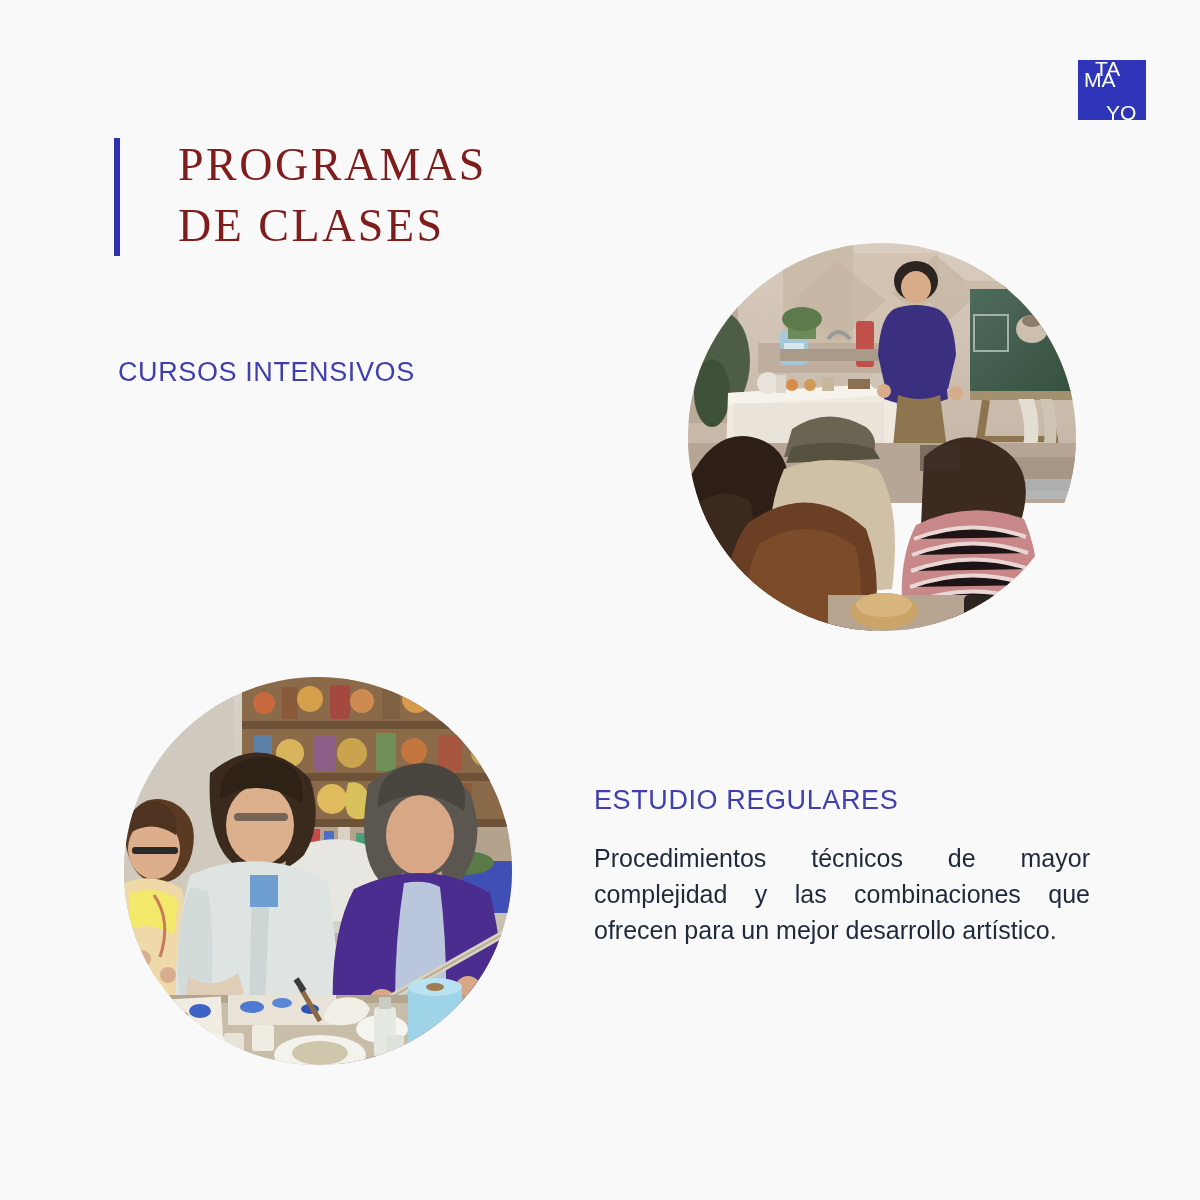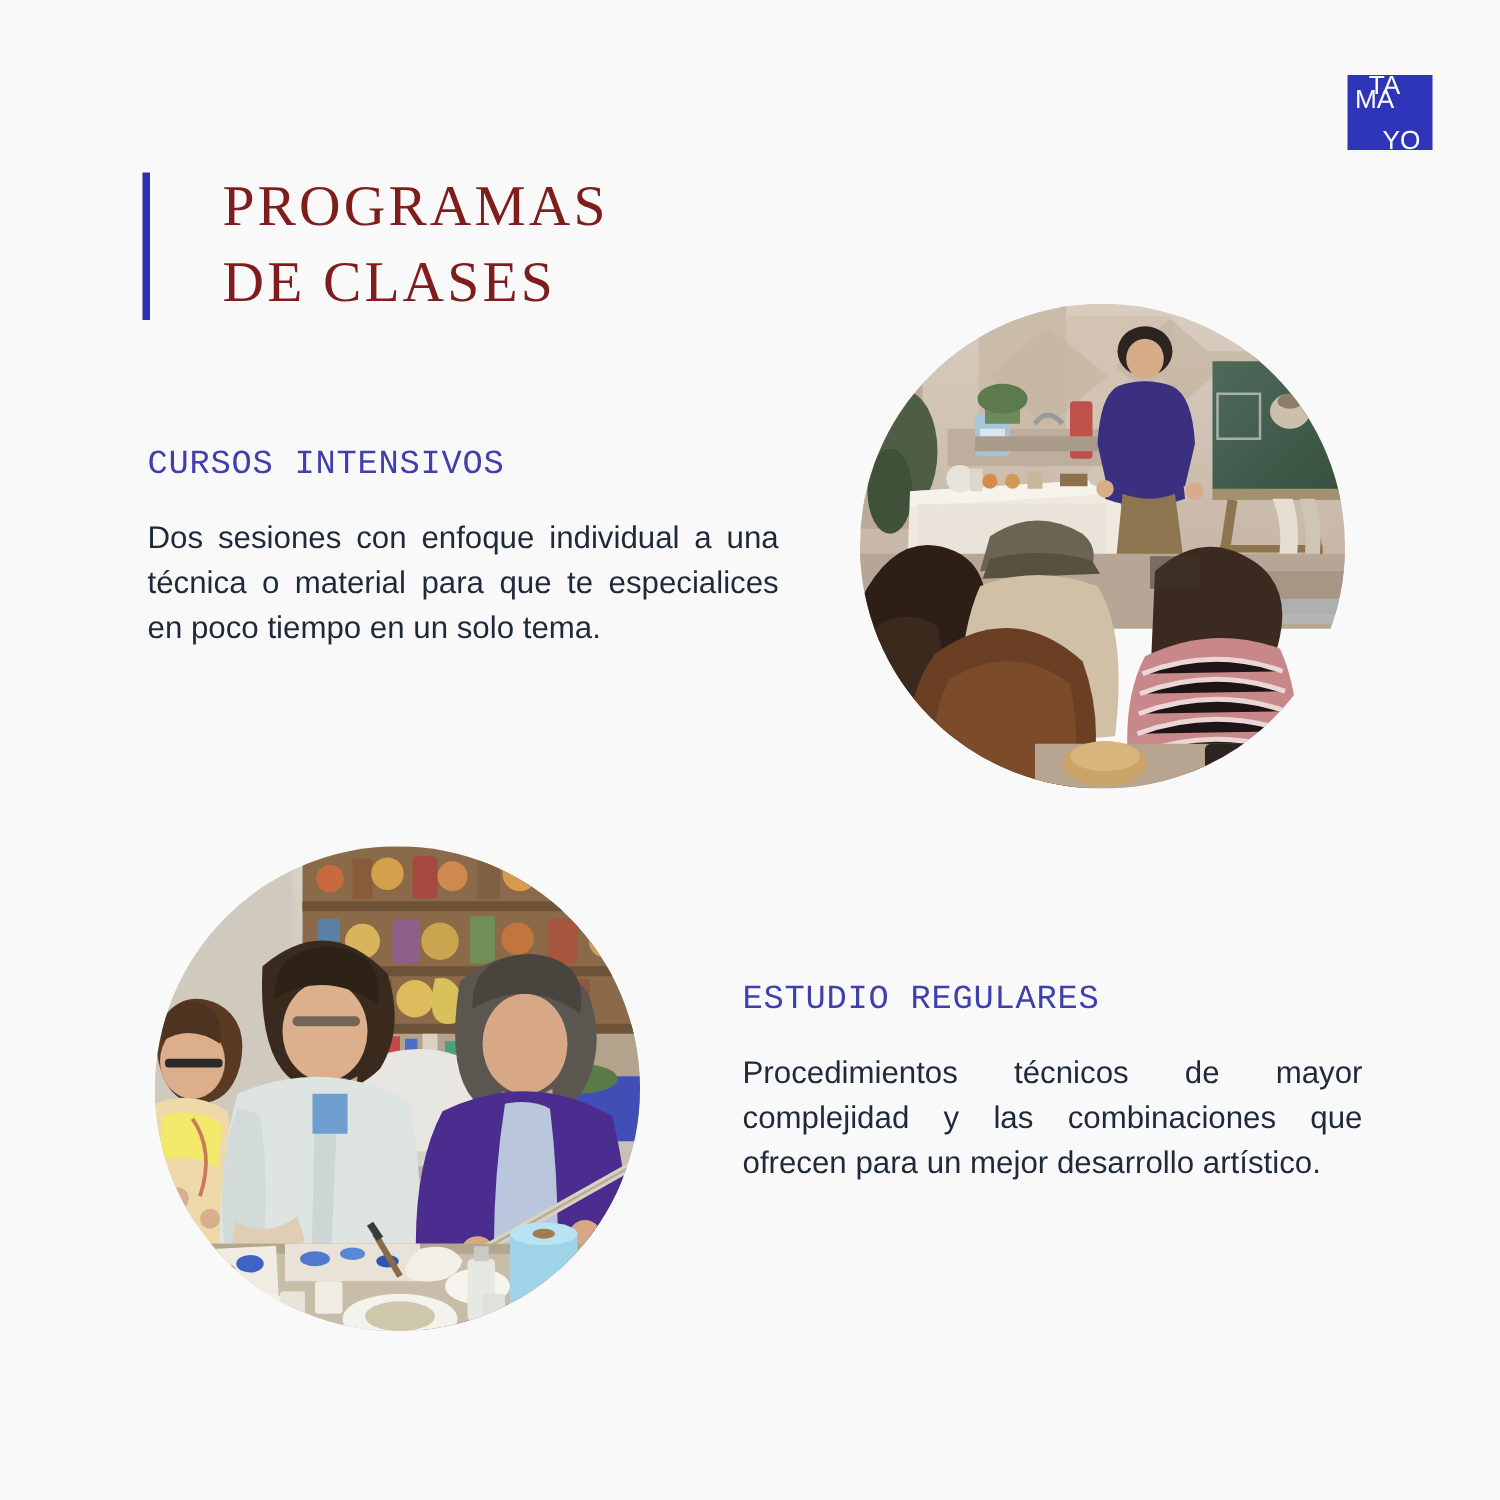--- a/index.html
+++ b/index.html
@@ -82,21 +82,21 @@
     line-height: 61px;
     letter-spacing: 2.5px;
     color: #7f1d1d;
     white-space: nowrap;
     margin-left: 36px;
   }
 
   
   .section-heading {
     position: absolute;
-    font-family: Liberation Mono, monospace;
+    font-family: Liberation Sans, sans-serif;
     font-size: 27px;
     letter-spacing: 0.6px;
     color: #3f3fae;
     white-space: nowrap;
   }
   .section-body {
     position: absolute;
     font-family: "Liberation Sans", sans-serif;
     font-size: 25px;
     line-height: 36px;
@@ -146,21 +146,20 @@
 
   <div class="title-block">
     <div class="title-bar"></div>
     <div class="title-text">
       <div>PROGRAMAS</div>
       <div>DE CLASES</div>
     </div>
   </div>
 
   <div class="section-heading" id="heading-intensivos">CURSOS INTENSIVOS</div>
-  <div class="section-body" id="body-intensivos">Dos sesiones con enfoque individual a una técnica o material para que te especialices en poco tiempo en un solo tema.</div>
 
   <div class="photo" id="photo-classroom">
     <svg viewBox="0 0 388 388" preserveAspectRatio="xMidYMid slice">
       <defs>
         <linearGradient id="wallg" x1="0" y1="0" x2="0" y2="1">
           <stop offset="0%" stop-color="#d9cdc0"></stop>
           <stop offset="100%" stop-color="#c4b4a4"></stop>
         </linearGradient>
         <linearGradient id="boardg" x1="0" y1="0" x2="1" y2="1">
           <stop offset="0%" stop-color="#4f6b5c"></stop>

